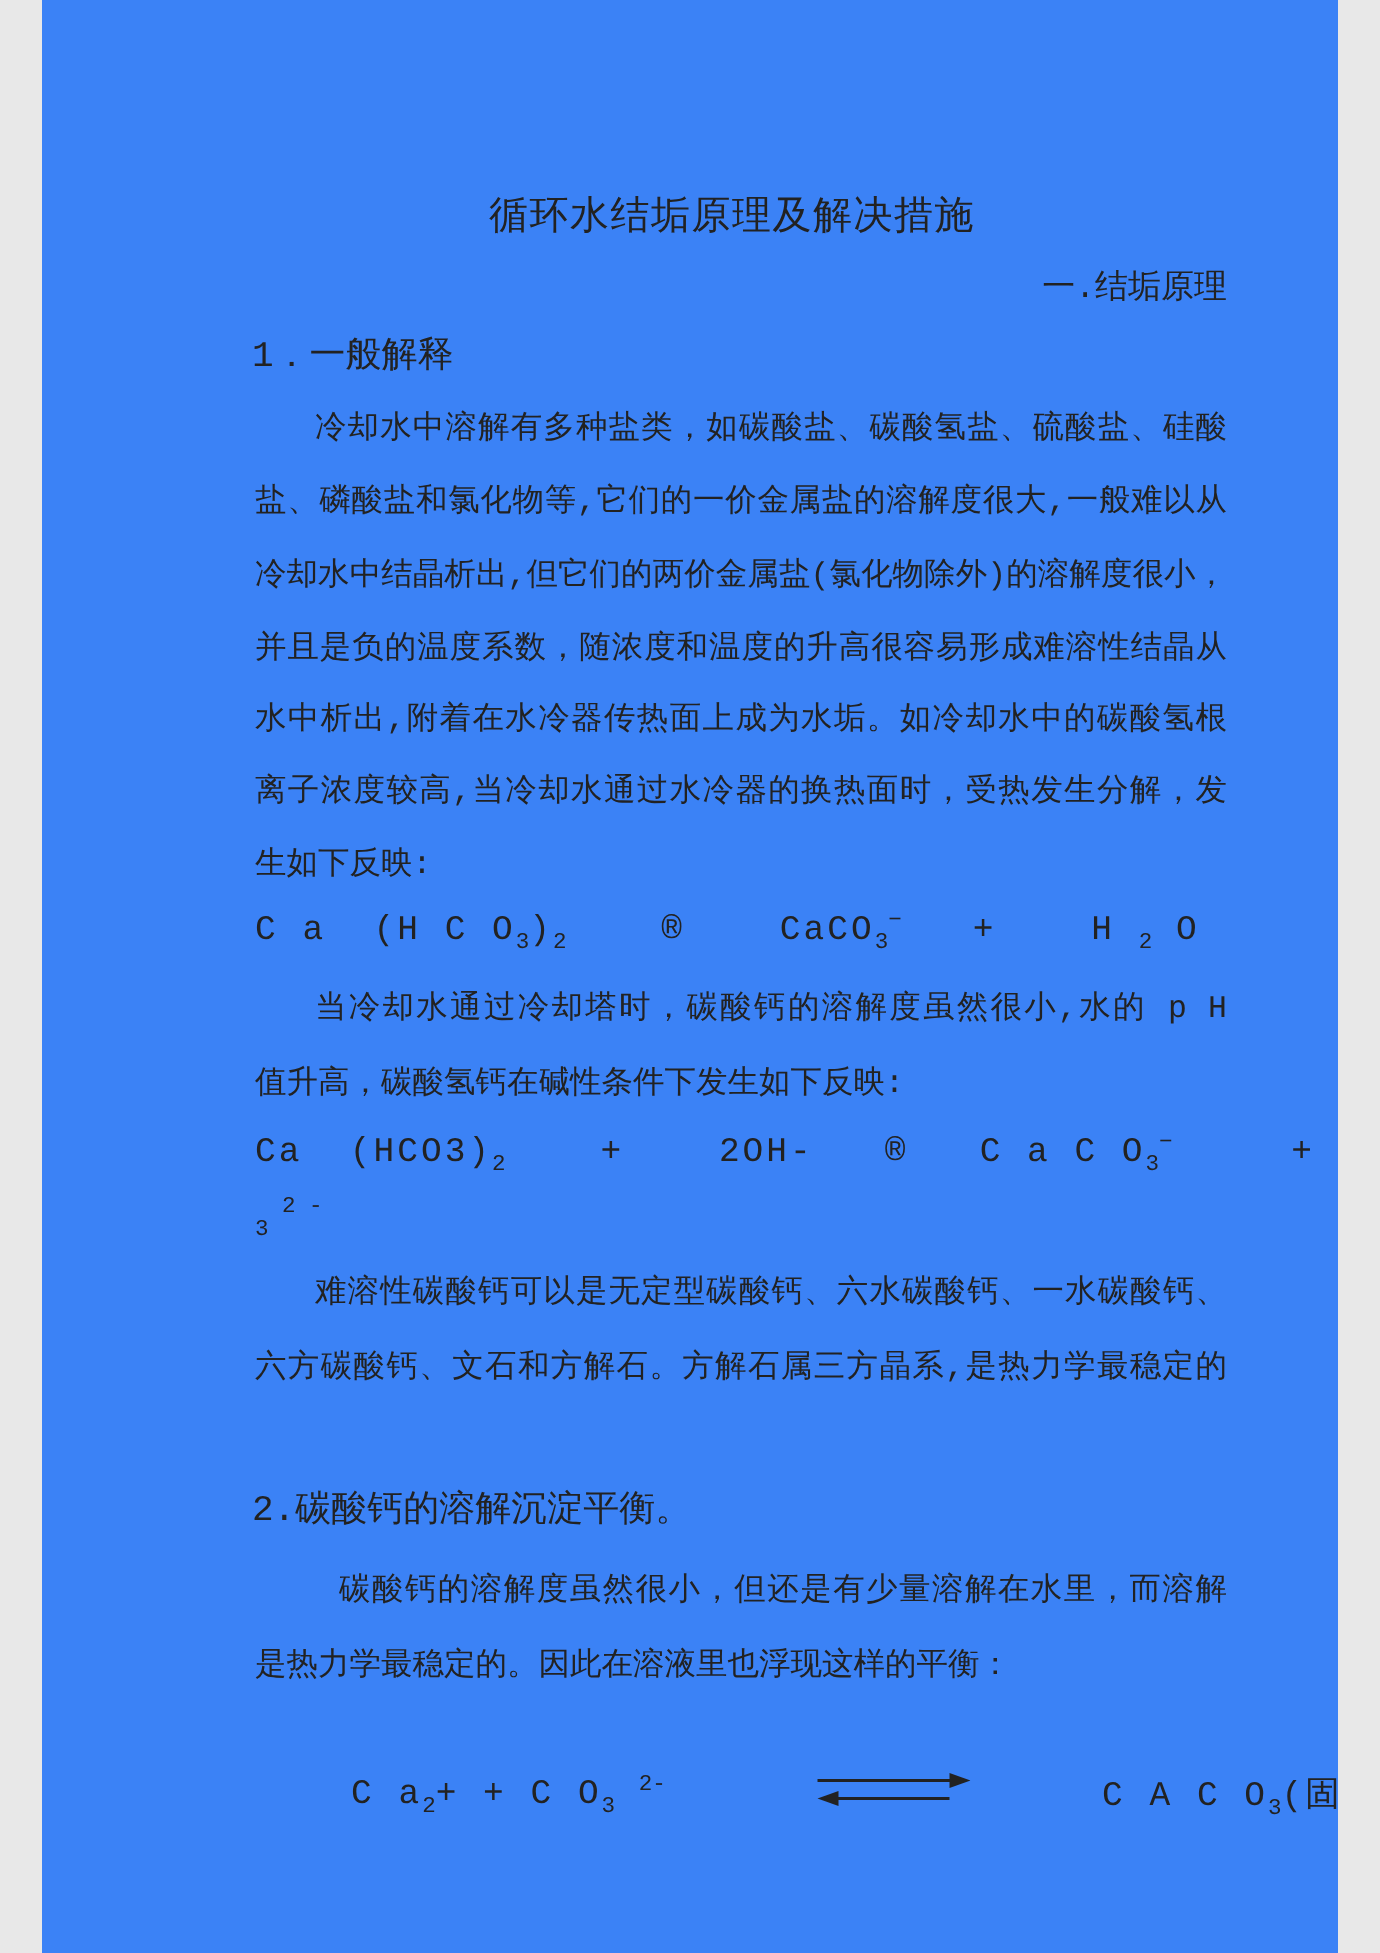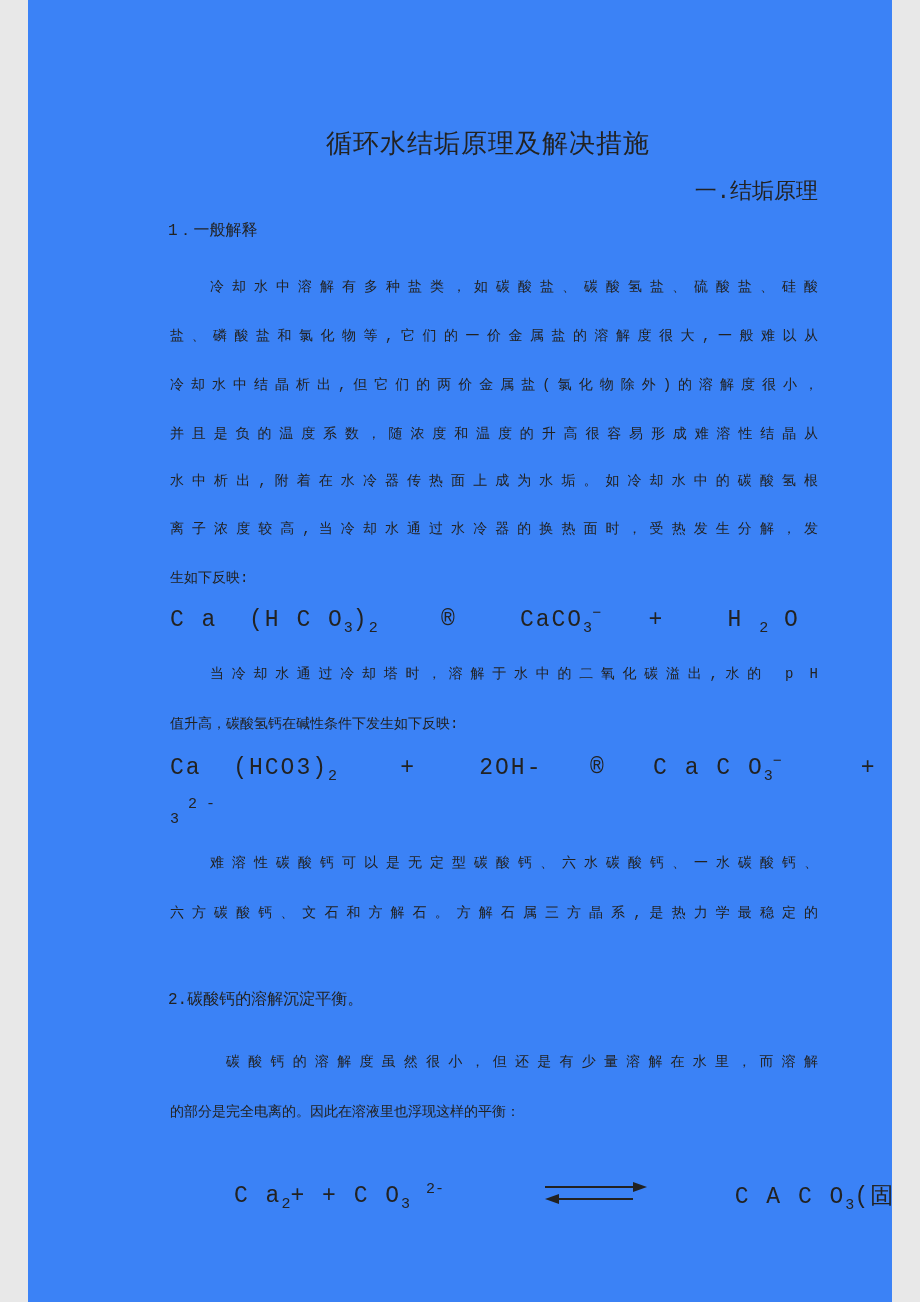--- a/index.html
+++ b/index.html
@@ -19,25 +19,25 @@
     font-size:26px;letter-spacing:1px;
     font-weight:400;
   }
   .h1{
     left:142px;top:176px;width:648px;
     font-size:22px;font-weight:400;text-align:right;
   }
   .h1 .num{display:inline-block;min-width:62px;}
   .h2{
     left:140px;top:220px;width:648px;
-    font-size:16px;font-weight:400;
+    font-size:24px;font-weight:400;
   }
   .bodyline{
     left:142px;top:0;width:648px;
-    font-size:14px;line-height:30px;
+    font-size:21px;line-height:30px;
     box-sizing:border-box;
     text-align:justify;
     white-space:nowrap;
   }
   .fj{white-space:normal;text-align-last:justify;}
   .ind40{padding-left:40px;}
   .ind56{padding-left:56px;}
   .equation{
     left:142px;
     font-size:23px;
@@ -74,33 +74,33 @@
   <div class="abs bodyline fj ind40" style="top:272px">冷却水中溶解有多种盐类，如碳酸盐、碳酸氢盐、硫酸盐、硅酸</div>
   <div class="abs bodyline fj" style="top:321px">盐、磷酸盐和氯化物等,它们的一价金属盐的溶解度很大,一般难以从</div>
   <div class="abs bodyline fj" style="top:370px">冷却水中结晶析出,但它们的两价金属盐(氯化物除外)的溶解度很小，</div>
   <div class="abs bodyline fj" style="top:419px">并且是负的温度系数，随浓度和温度的升高很容易形成难溶性结晶从</div>
   <div class="abs bodyline fj" style="top:466px">水中析出,附着在水冷器传热面上成为水垢。如冷却水中的碳酸氢根</div>
   <div class="abs bodyline" style="top:563px">生如下反映:</div>
   <div class="abs bodyline fj" style="top:514px">离子浓度较高,当冷却水通过水冷器的换热面时，受热发生分解，发</div>
 
   <div class="abs equation" style="top:607px"><span>C a  (H C O</span><span class="sub">3</span><span>)</span><span class="sub">2</span><span>    ®    CaCO</span><span class="sub">3</span><span class="sup">−</span><span>   +    H </span><span class="sub">2</span><span> O      +    CO</span><span class="sub">2</span><span>-</span></div>
 
-  <div class="abs bodyline fj ind40" style="top:659px">当冷却水通过冷却塔时，溶解于水中的二氧化碳溢出,水的 p H</div>
+  <div class="abs bodyline fj ind40" style="top:659px">当冷却水通过冷却塔时，碳酸钙的溶解度虽然很小,水的 p H</div>
   <div class="abs bodyline" style="top:709px">值升高，碳酸氢钙在碱性条件下发生如下反映:</div>
 
   <div class="abs equation" style="top:755px"><span>Ca  (HCO3)</span><span class="sub">2</span><span>    +    2OH-   ®   C a C O</span><span class="sub">3</span><span class="sup">−</span><span>     +    2H</span><span class="sub">2</span><span>O   +    CO</span></div>
   <div class="abs equation" style="top:798px"><span class="sub">3 </span><span class="sup">2 -</span></div>
 
   <div class="abs bodyline fj ind40" style="top:848px">难溶性碳酸钙可以是无定型碳酸钙、六水碳酸钙、一水碳酸钙、</div>
   <div class="abs bodyline fj" style="top:898px">六方碳酸钙、文石和方解石。方解石属三方晶系,是热力学最稳定的</div>
 
   <div class="abs h2" style="top:989px">2.碳酸钙的溶解沉淀平衡。</div>
 
   <div class="abs bodyline fj ind56" style="top:1047px">碳酸钙的溶解度虽然很小，但还是有少量溶解在水里，而溶解</div>
-  <div class="abs bodyline" style="top:1097px">的部分是完全电离的。因此在溶液里也浮现这样的平衡：</div>
+  <div class="abs bodyline" style="top:1097px">是热力学最稳定的。因此在溶液里也浮现这样的平衡：</div>
 
   <div class="abs equation eq3-wrap" style="top:1150px">
     <span class="eq3-left"><span>C a</span><span class="sub">2</span><span>+ + C O</span><span class="sub">3</span><span> </span><span class="sup">2-</span></span>
     <span class="equil-arrows">
       <svg width="104" height="30" viewBox="0 0 104 30" xmlns="http://www.w3.org/2000/svg">
         <line x1="2" y1="9" x2="92" y2="9" stroke="#222" stroke-width="2"></line>
         <polygon points="104,9 90,4 90,14" fill="#222"></polygon>
         <line x1="14" y1="21" x2="90" y2="21" stroke="#222" stroke-width="2"></line>
         <polygon points="2,21 16,16 16,26" fill="#222"></polygon>
       </svg>

